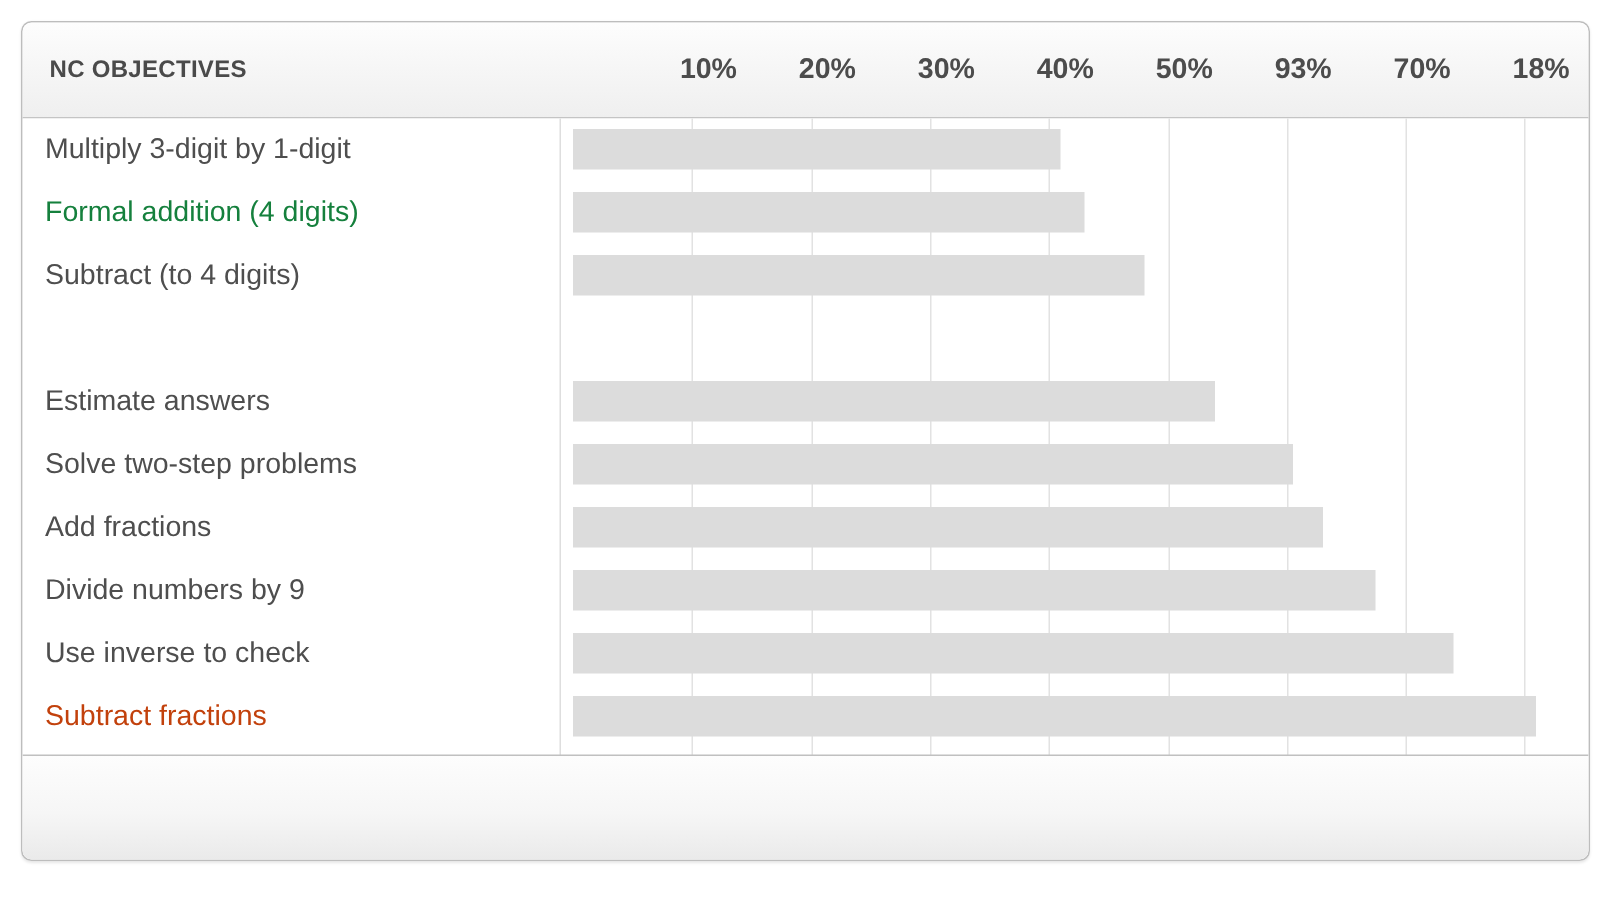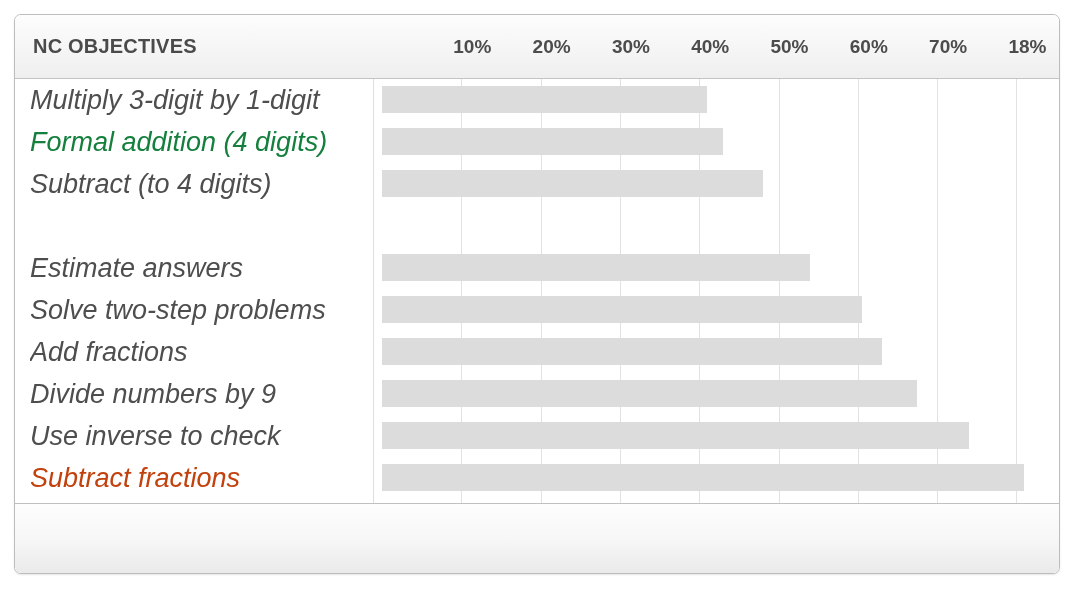--- a/index.html
+++ b/index.html
@@ -47,21 +47,21 @@
     background: linear-gradient(to bottom, #fdfdfd 0%, #f7f7f7 42%, #efefef 100%);
     border-bottom: 1px solid #c4c4c4;
     box-sizing: border-box;
   }
   .header-title {
     position: absolute;
     left: 18px;
     top: 0;
     height: 63px;
     line-height: 63px;
-    font-size: 20px;
+    font-size: 16px;
     font-weight: bold;
     letter-spacing: 0.2px;
     color: #4a4a4a;
     white-space: nowrap;
   }
   .header-axis {
     position: absolute;
     left: 359px;
     top: 0;
     right: 0;
@@ -137,25 +137,24 @@
     height: 42px;
   }
 
   .row-label {
     position: absolute;
     left: -344px;
     top: 0;
     width: 330px;
     height: 42px;
     line-height: 42px;
-    font-size: 27px;
+    font-size: 19px;
     color: #4e4e4e;
     white-space: nowrap;
     overflow: hidden;
-    font-style: italic;
   }
 
   .bar {
     position: absolute;
     left: 0;
     top: 7px;
     height: 27px;
     background: #dcdcdc;
   }
   .bar.highlight {
@@ -181,21 +180,21 @@
   <div class="panel">
 
     <div class="header">
       <div class="header-title">NC OBJECTIVES</div>
       <div class="header-axis" id="axis-ticks">
           <div class="axis-tick" style="left: 98.3px;">10%</div>
           <div class="axis-tick" style="left: 177.6px;">20%</div>
           <div class="axis-tick" style="left: 256.9px;">30%</div>
           <div class="axis-tick" style="left: 336.2px;">40%</div>
           <div class="axis-tick" style="left: 415.5px;">50%</div>
-          <div class="axis-tick" style="left: 494.8px;">60%</div>
+          <div class="axis-tick" style="left: 494.8px;">93%</div>
           <div class="axis-tick" style="left: 574.1px;">70%</div>
           <div class="axis-tick" style="left: 653.4px;">18%</div>
         </div>
     </div>
 
     <div class="body">
       <div class="label-col-divider"></div>
       <div class="plot">
         <div id="gridlines">
             <div class="gridline" style="left: 87.3px; background: rgb(226, 226, 226);"></div>

